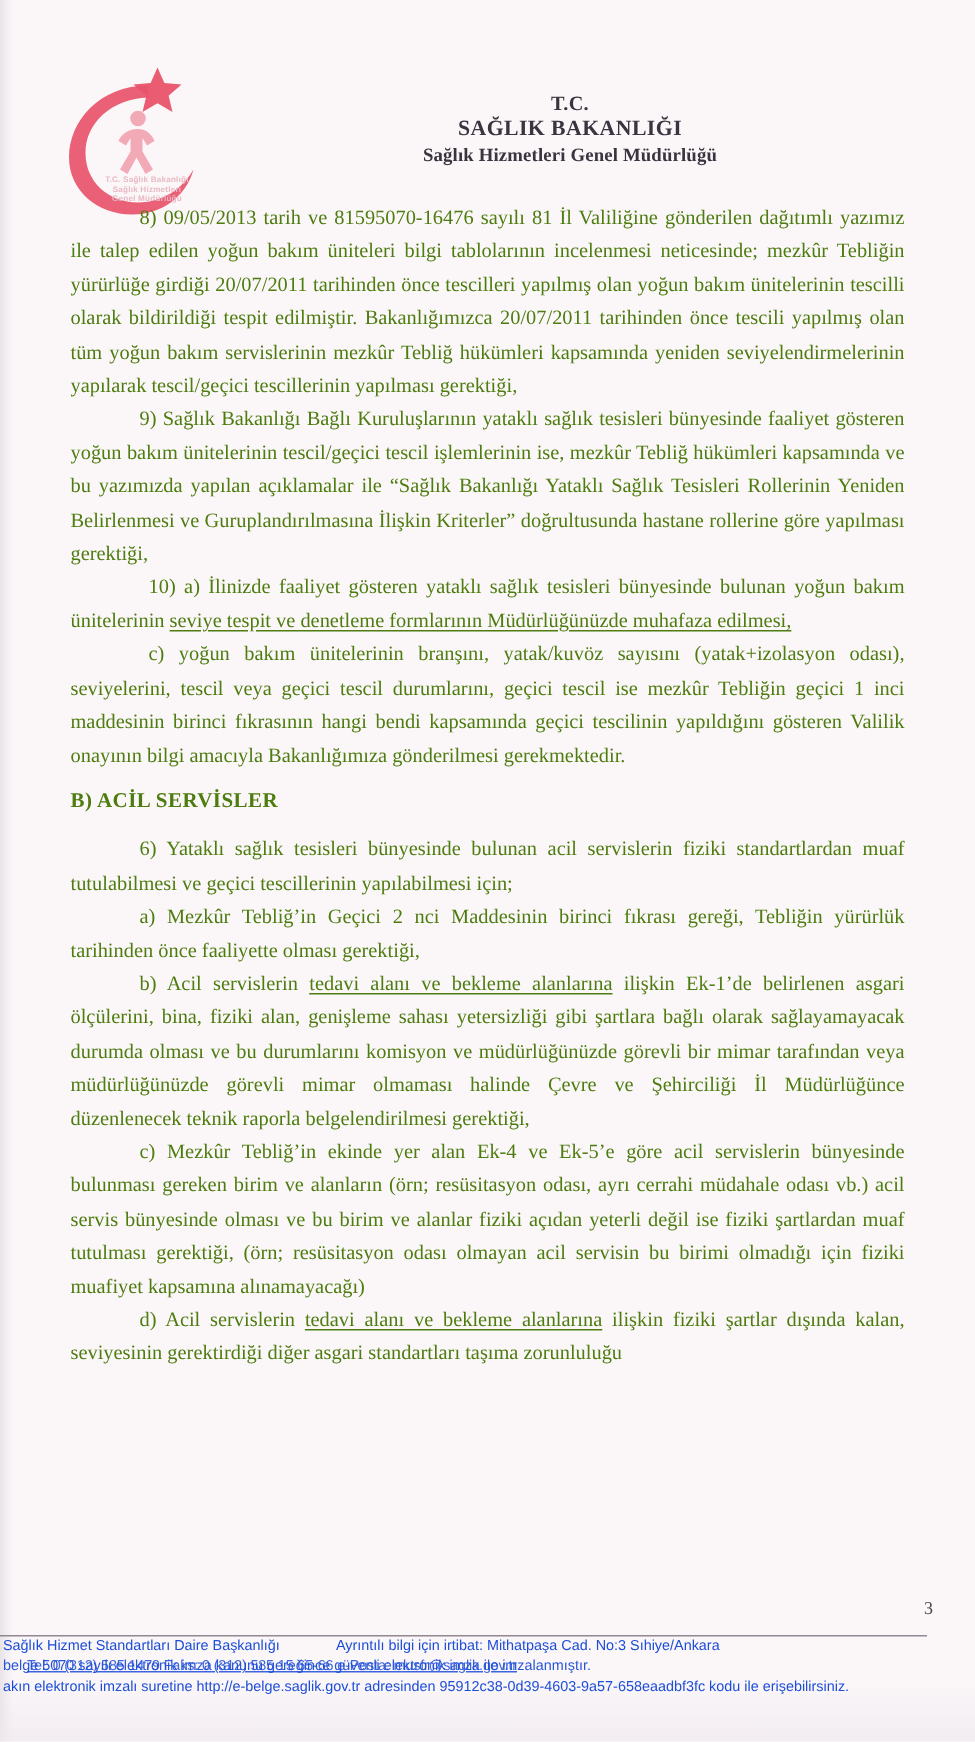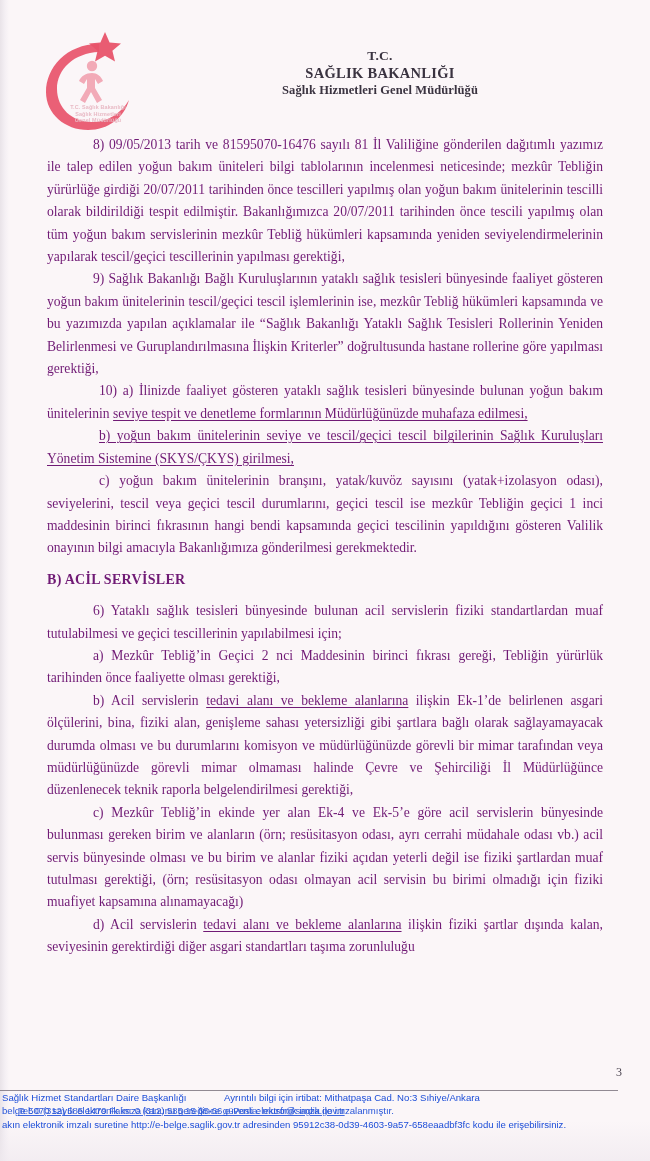--- a/index.html
+++ b/index.html
@@ -35,21 +35,21 @@
     pointer-events: none;
   }
   .page {
     position: absolute;
     inset: 0;
   }
 
   
   .header {
     position: absolute;
-    left: 0; top: 26px;
+    left: 0; top: 39px;
     width: 602px;
     height: 118px;
   }
   .logo-wrap {
     position: absolute;
     left: 36px; top: 4px;
     width: 118px;
     height: 112px;
   }
   .logo-svg { display: block; }
@@ -98,21 +98,21 @@
   
   .body-text {
     position: absolute;
     left: 47px;
     top: 134px;
     width: 556px;
     font-size: 13.6px;
     line-height: 22.4px;
     text-align: justify;
     text-justify: inter-word;
-    color: #701a75;
+    color: #4d7c0f;
   }
   .para {
     margin: 0 0 0 0;
     text-align: justify;
   }
   .para.indent { text-indent: 46px; }
   .para.indent-lg { text-indent: 52px; }
   .gap-md { height: 9px; }
   .u { text-decoration: underline; text-underline-offset: 2px; }
 
@@ -206,21 +206,20 @@
   </div>
 
   <div class="body-text">
 
     <p class="para indent">8)  09/05/2013 tarih ve 81595070-16476 sayılı 81 İl Valiliğine gönderilen dağıtımlı yazımız ile talep edilen yoğun bakım üniteleri bilgi tablolarının incelenmesi neticesinde; mezkûr Tebliğin yürürlüğe girdiği 20/07/2011 tarihinden önce tescilleri yapılmış olan yoğun bakım ünitelerinin tescilli olarak bildirildiği tespit edilmiştir. Bakanlığımızca 20/07/2011 tarihinden önce tescili yapılmış olan tüm yoğun bakım servislerinin mezkûr Tebliğ hükümleri kapsamında yeniden seviyelendirmelerinin yapılarak tescil/geçici tescillerinin yapılması gerektiği,</p>
 
     <p class="para indent">9)  Sağlık Bakanlığı Bağlı Kuruluşlarının yataklı sağlık tesisleri bünyesinde faaliyet gösteren yoğun bakım ünitelerinin tescil/geçici tescil işlemlerinin ise, mezkûr Tebliğ hükümleri kapsamında ve bu yazımızda yapılan açıklamalar ile “Sağlık Bakanlığı Yataklı Sağlık Tesisleri Rollerinin Yeniden Belirlenmesi ve Guruplandırılmasına İlişkin Kriterler” doğrultusunda hastane rollerine göre yapılması gerektiği,</p>
 
     <p class="para indent-lg"><span>10) a) İlinizde faaliyet gösteren yataklı sağlık tesisleri bünyesinde bulunan yoğun bakım ünitelerinin </span><span class="u">seviye tespit ve denetleme formlarının Müdürlüğünüzde muhafaza edilmesi,</span></p>
 
-    <p class="para indent-lg u">b) yoğun bakım ünitelerinin seviye ve tescil/geçici tescil bilgilerinin Sağlık Kuruluşları Yönetim Sistemine (SKYS/ÇKYS) girilmesi,</p>
 
     <p class="para indent-lg">c)  yoğun bakım ünitelerinin branşını, yatak/kuvöz sayısını (yatak+izolasyon odası), seviyelerini, tescil veya geçici tescil durumlarını, geçici tescil ise mezkûr Tebliğin geçici 1 inci maddesinin birinci fıkrasının hangi bendi kapsamında geçici tescilinin yapıldığını gösteren Valilik onayının bilgi amacıyla Bakanlığımıza gönderilmesi gerekmektedir.</p>
 
     <div class="gap-md"></div>
 
     <p class="section-heading">B)  ACİL SERVİSLER</p>
 
     <div class="gap-md"></div>
 
 

